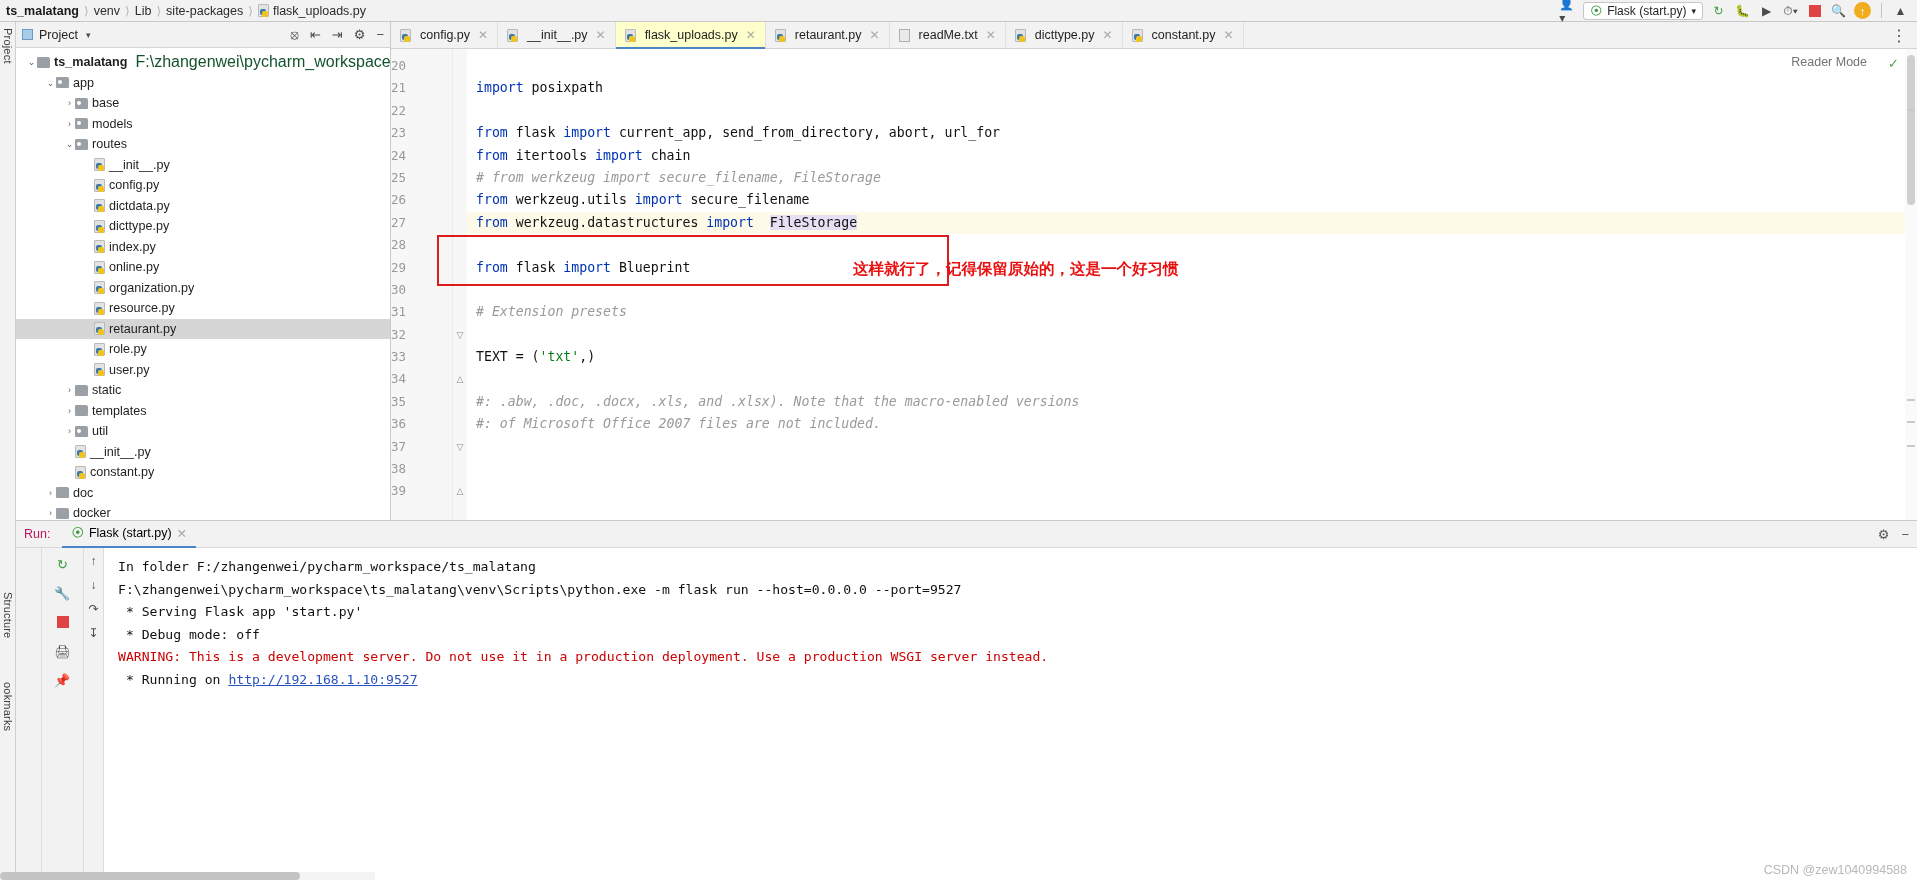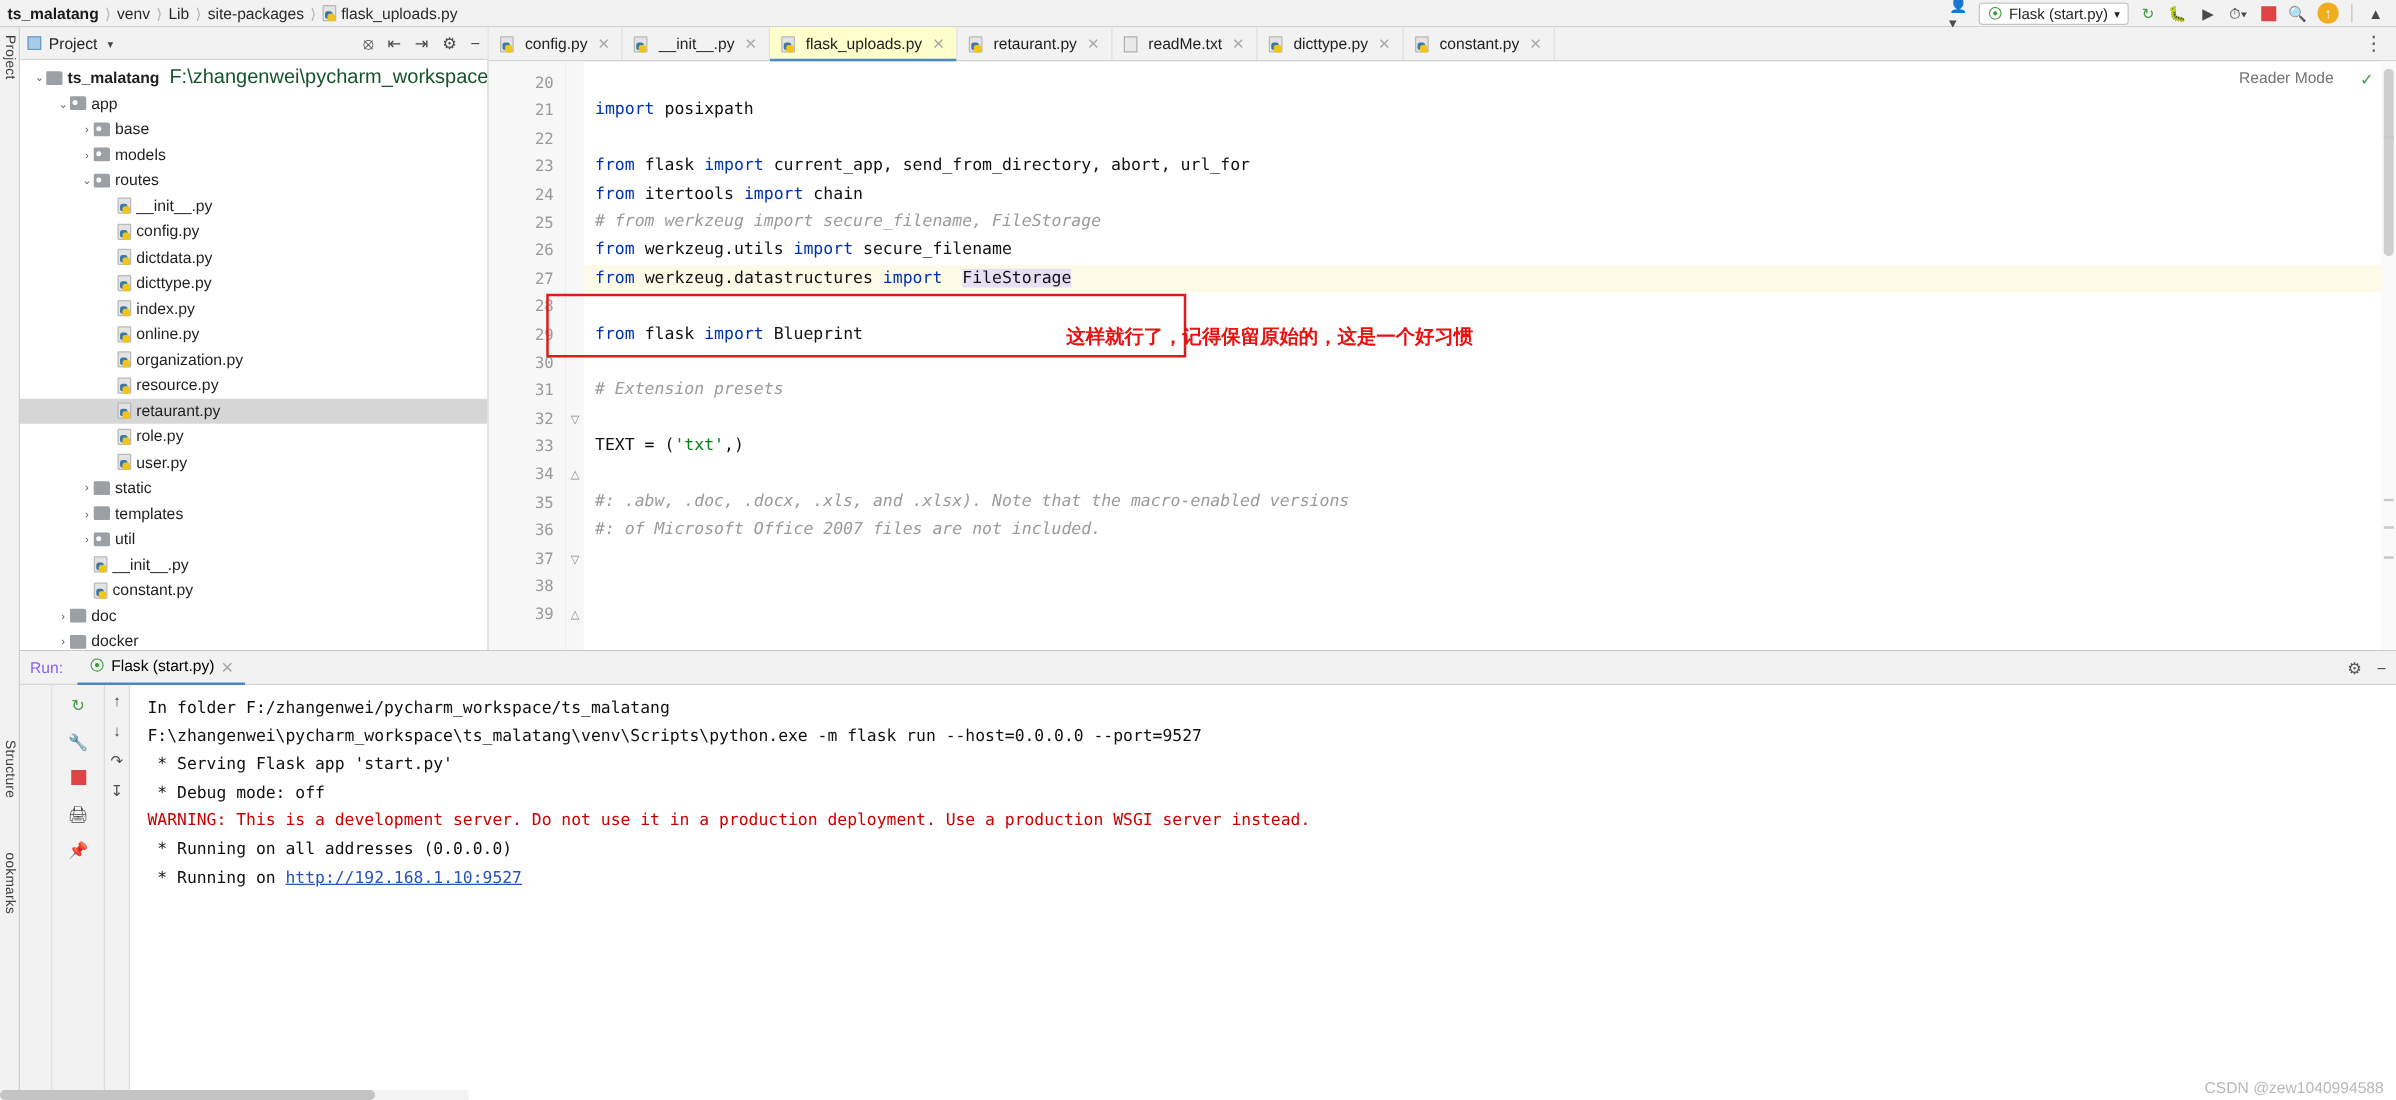--- a/index.html
+++ b/index.html
@@ -70,21 +70,21 @@
   .tab { display:flex; align-items:center; gap:5px; padding:0 9px; font-size:12.5px; color:#1f1f1f;
          border-right:1px solid #e0e0e0; position:relative; }
   .tab.active { background:#ffffcc; }
   .tab.active:after { content:''; position:absolute; left:0; right:0; bottom:-1px; height:2px;
                       background:#4a86c8; }
   .tab .x { color:#a8a8a8; font-size:12px; margin-left:3px; }
   .tabbar-right { margin-left:auto; display:flex; align-items:center; padding:0 10px; color:#555; }
 
   .code-area { flex:1; position:relative; display:flex; overflow:hidden; }
   .gutter { width:62px; flex:none; background:#f7f7f7; border-right:1px solid #ececec; padding-top:6px; }
-  .gl { height:22.4px; line-height:22.4px; text-align:right; padding-right:9px;
+  .gl { height:22.4px; line-height:22.4px; padding-right:9px;
         font-family:"DejaVu Sans Mono", monospace; font-size:12.5px; color:#999; }
   .folds { width:14px; flex:none; background:#f7f7f7; padding-top:6px; }
   .fold { height:22.4px; line-height:22.4px; text-align:center; font-size:9px; color:#8a8a8a; }
   .code { flex:1; padding-top:6px; font-family:"DejaVu Sans Mono", monospace; font-size:13.2px;
           color:#111; position:relative; min-width:0; }
   .cl { height:22.4px; line-height:22.4px; padding-left:9px; white-space:pre; }
   .cl.hl { background:#fdfbe8; }
   .kw { color:#0033b3; }
   .cm { color:#9a9a9a; font-style:italic; }
   .str { color:#067d17; }
@@ -98,21 +98,21 @@
   .ed-scroll { position:absolute; right:0; top:0; width:12px; bottom:0; background:#fafafa; }
   .ed-thumb { position:absolute; right:2px; top:6px; width:8px; height:150px; background:#cfcfcf;
               border-radius:4px; }
   .marker { position:absolute; right:2px; width:8px; height:2px; background:#c9c9c9; }
 
   
   .runpanel { height:360px; display:flex; flex-direction:column; border-top:1px solid #c9c9c9;
               background:#fff; }
   .run-head { height:27px; display:flex; align-items:center; background:#f2f2f2;
               border-bottom:1px solid #d8d8d8; padding:0 8px; font-size:12.5px; }
-  .run-lbl { color:#8b5cf6; margin-right:12px; }
+  .run-lbl { color:#be185d; margin-right:12px; }
   .run-tab { display:flex; align-items:center; gap:5px; padding:0 9px; height:27px;
              border-bottom:2px solid #4a86c8; font-size:12.5px; }
   .run-head-right { margin-left:auto; display:flex; align-items:center; gap:12px; color:#555; font-size:13px; }
   .run-body { flex:1; display:flex; min-height:0; }
   .run-rail { width:42px; flex:none; background:#f2f2f2; border-right:1px solid #dcdcdc;
               display:flex; flex-direction:column; align-items:center; padding-top:6px; gap:9px; }
   .rr-ic { width:22px; height:20px; display:flex; align-items:center; justify-content:center;
            font-size:13px; color:#4a4a4a; }
   .console { flex:1; padding:8px 0 0 14px; font-family:"DejaVu Sans Mono", monospace;
              font-size:13.1px; color:#111; overflow:hidden; }
@@ -464,20 +464,19 @@
           <span style="font-size:12px;color:#4a4a4a">↓</span>
           <span style="font-size:12px;color:#4a4a4a">↷</span>
           <span style="font-size:12px;color:#4a4a4a">↧</span>
         </div>
         <div class="console" id="console">
             <div class="con-line">In folder F:/zhangenwei/pycharm_workspace/ts_malatang</div>
             <div class="con-line">F:\zhangenwei\pycharm_workspace\ts_malatang\venv\Scripts\python.exe -m flask run --host=0.0.0.0 --port=9527</div>
             <div class="con-line"> * Serving Flask app 'start.py'</div>
             <div class="con-line"> * Debug mode: off</div>
             <div class="con-line con-warn">WARNING: This is a development server. Do not use it in a production deployment. Use a production WSGI server instead.</div>
-            <div class="con-line"> * Running on all addresses (0.0.0.0)</div>
             <div class="con-line"><span> * Running on </span><span class="con-link">http://192.168.1.10:9527</span></div>
           </div>
       </div>
       <span class="watermark">CSDN @zew1040994588</span>
     </div>
   </div>
 </div>
 
 </body></html>

